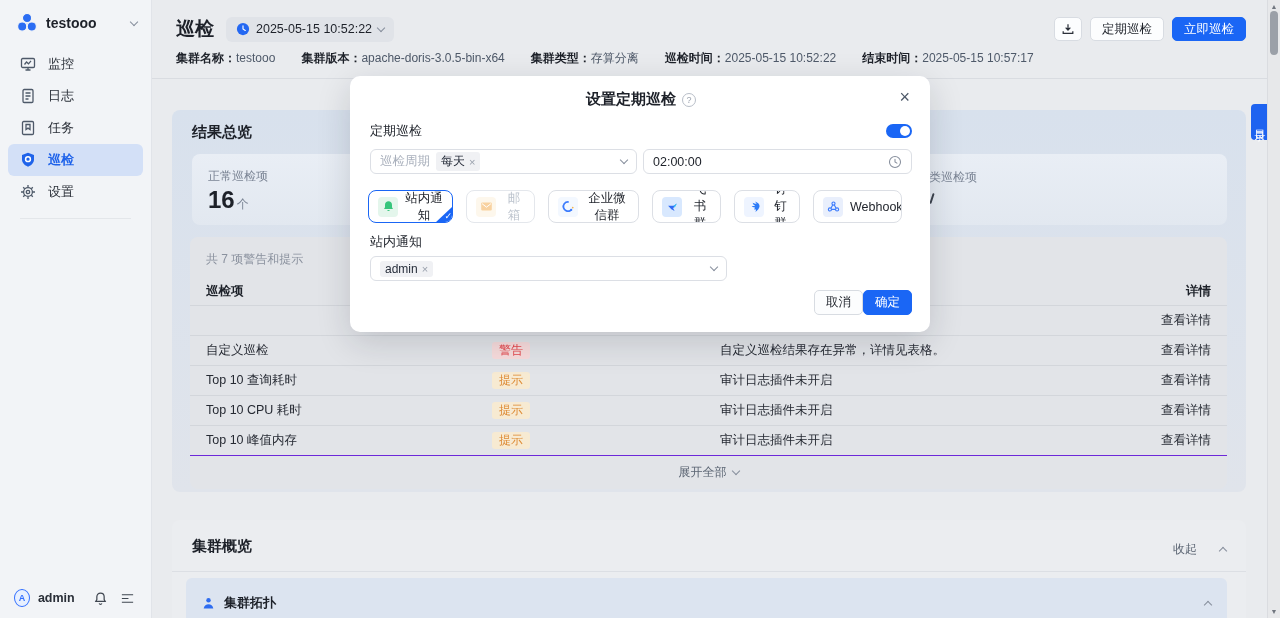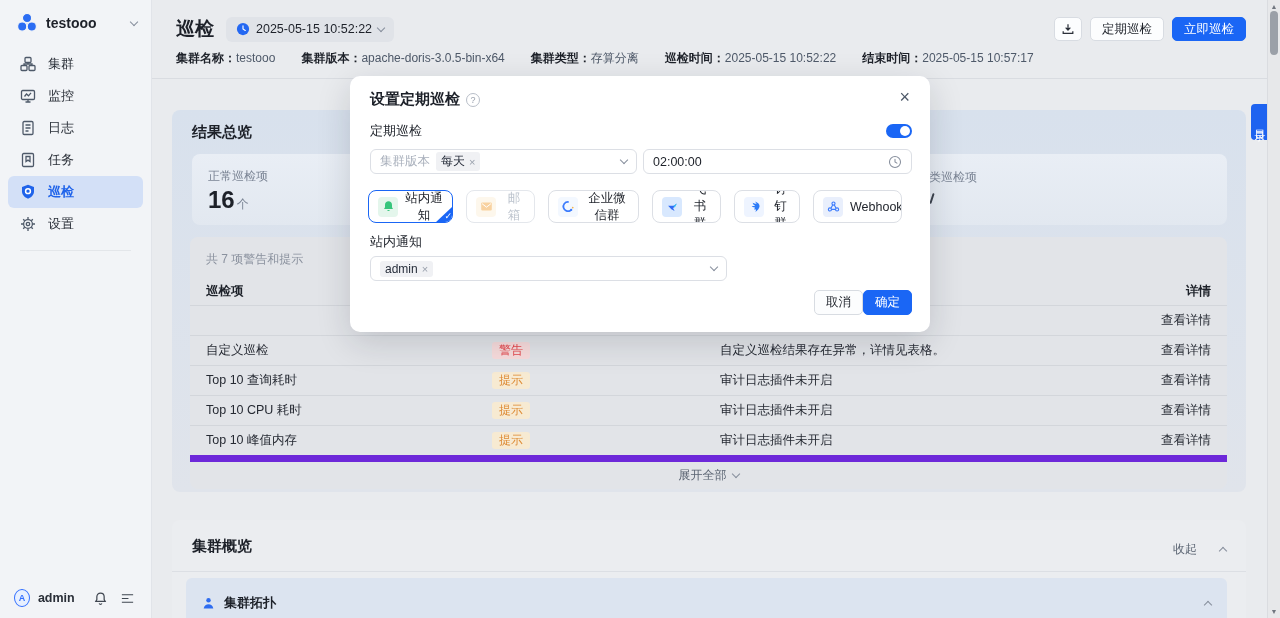--- a/index.html
+++ b/index.html
@@ -52,41 +52,41 @@
   .trow { display:flex; align-items:center; height:30px; padding:0 16px; border-top:1px solid #d3d6db; font-size:12.5px; color:#262a33; }
   .trow.thead { height:28px; border-top:none; font-weight:600; color:#1d2129; }
   .c-name { width:286px; }
   .c-badge { width:228px; }
   .c-msg { flex:1; }
   .c-link { width:120px; text-align:right; cursor:pointer; }
   .badge { display:inline-block; padding:2px 7px; border-radius:3px; font-size:12px; line-height:13px; }
   .badge:empty { display:none; }
   .badge.warn { background:#f8dcdc; color:#e5484d; }
   .badge.tip { background:#f7ead2; color:#dd8a33; }
-  .tfoot { height:34px; border-top:7px solid #6d28d9; display:flex; align-items:center; justify-content:center; gap:6px; font-size:12px; color:#5a6472; cursor:pointer; }
+  .tfoot { height:34px; border-top:1px solid #6d28d9; display:flex; align-items:center; justify-content:center; gap:6px; font-size:12px; color:#5a6472; cursor:pointer; }
 
   
   .panel-overview { left:172px; top:520px; width:1074px; height:120px; background:#ebedf0; }
   .ov-head { position:relative; height:52px; border-bottom:1px solid #dcdfe4; }
   .ov-title { position:absolute; left:20px; top:17px; font-size:15px; font-weight:700; }
   .ov-collapse { position:absolute; right:20px; top:21px; font-size:12px; color:#5a6472; display:flex; align-items:center; gap:23px; cursor:pointer; }
   .topo-row { position:absolute; left:14px; right:19px; top:58px; height:50px; background:#dce4f0; border-radius:6px 6px 0 0; display:flex; align-items:center; padding:0 16px; gap:9px; }
   .topo-row .t-label { font-size:13px; font-weight:700; color:#1d2129; }
   .topo-row .sp { flex:1; }
 
   
   .toc-tab { position:absolute; right:12px; top:104px; width:17px; height:36px; background:#1e63f0; border-radius:4px 0 0 4px; color:#fff; font-size:11px; writing-mode:vertical-rl; letter-spacing:1px; display:flex; align-items:center; justify-content:center; cursor:pointer; }
   .scrollbar { position:absolute; right:0; top:0; width:13px; height:618px; background:#e7e8ea; border-left:1px solid #dadce0; }
   .sb-arrow { position:absolute; left:0; width:12px; text-align:center; font-size:7px; color:#70767f; }
   .sb-up { top:3px; } .sb-down { bottom:3px; }
   .sb-thumb { position:absolute; left:2px; top:11px; width:8px; height:44px; border-radius:4px; background:#9ba0a8; }
 
   
   .modal { position:absolute; left:350px; top:76px; width:580px; height:256px; background:#fff; border-radius:10px; box-shadow:0 10px 34px rgba(16,24,40,.16); }
-  .m-head { display:flex; align-items:center; gap:6px; padding:14px 18px 0 20px; }
+  .m-head { display:flex; align-items:center; gap:6px; padding:14px 18px 0 20px;justify-content:center; }
   .m-title { font-size:15px; font-weight:700; color:#1d2129; }
   .help { width:14px; height:14px; border-radius:50%; border:1px solid #b8bec8; color:#9aa1ad; font-size:9px; display:flex; align-items:center; justify-content:center; }
   .m-close { position:absolute; right:14px; top:9px; font-size:18px; color:#4e5969; cursor:pointer; padding:2px 6px; }
   .m-toggle-row { display:flex; align-items:center; justify-content:space-between; margin:13px 18px 0 20px; }
   .m-lab { font-size:13px; color:#1d2129; }
   .toggle { position:relative; width:26px; height:14px; border-radius:8px; background:#1a66f5; cursor:pointer; }
   .toggle .knob { position:absolute; right:2px; top:2px; width:10px; height:10px; border-radius:50%; background:#fff; }
   .m-fields { display:flex; gap:6px; margin:9px 18px 0 20px; }
   .field { display:flex; align-items:center; height:25px; border:1px solid #dcdfe5; border-radius:6px; background:#fff; padding:0 9px; font-size:12.5px; }
   .sel1 { width:267px; }
@@ -127,29 +127,20 @@
             <circle cx="6.2" cy="14.6" r="4.6"></circle>
             <circle cx="15.8" cy="14.6" r="4.6"></circle>
           </g>
         </svg>
       <span class="name">testooo</span>
       <span class="cv"></span>
     </div>
     <nav class="menu">
       <div class="m-item">
         <svg width="16" height="16" viewBox="0 0 16 16" fill="none" stroke="#4e5969" stroke-width="1.3">
-            <rect x="5" y="1.5" width="6" height="5" rx="1"></rect>
-            <rect x="1" y="9.5" width="6" height="5" rx="1"></rect>
-            <rect x="9" y="9.5" width="6" height="5" rx="1"></rect>
-            <path d="M8 6.5V8M4 9.5V8h8v1.5"></path>
-          </svg>
-        <span>集群</span>
-      </div>
-      <div class="m-item">
-        <svg width="16" height="16" viewBox="0 0 16 16" fill="none" stroke="#4e5969" stroke-width="1.3">
             <rect x="1.5" y="2.5" width="13" height="9" rx="1.2"></rect>
             <path d="M4.5 8.5l2-2.5 2 1.8 2.5-3"></path>
             <path d="M8 11.5v2M5.5 14h5"></path>
           </svg>
         <span>监控</span>
       </div>
       <div class="m-item">
         <svg width="16" height="16" viewBox="0 0 16 16" fill="none" stroke="#4e5969" stroke-width="1.3">
             <rect x="3" y="1.5" width="10" height="13" rx="1.2"></rect>
             <path d="M5.5 5h5M5.5 8h5M5.5 11h3"></path>
@@ -317,21 +308,21 @@
 
     <div class="m-toggle-row">
       <span class="m-lab">定期巡检</span>
       <span class="toggle">
           <span class="knob"></span>
         </span>
     </div>
 
     <div class="m-fields">
       <div class="field sel1">
-        <span class="placeholder">集群版本</span>
+        <span class="placeholder">巡检周期</span>
         <span class="tag">
           <span>每天</span>
           <span class="x">×</span>
         </span>
         <span class="sp"></span>
         <span class="cv"></span>
       </div>
       <div class="field timef">
         <span>02:00:00</span>
         <span class="sp"></span>

